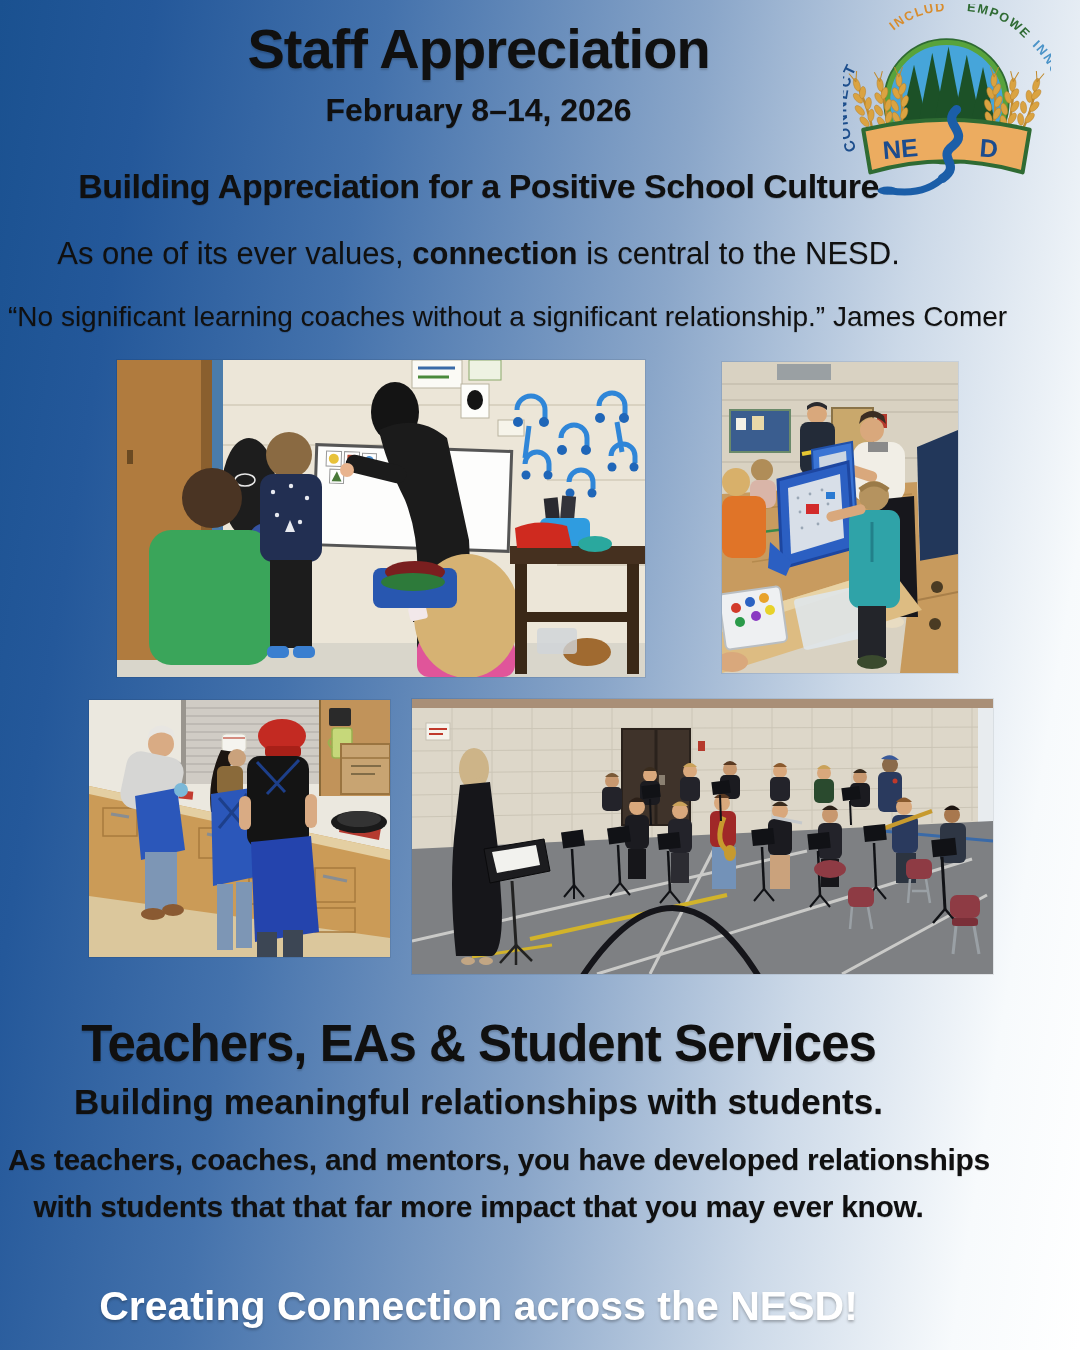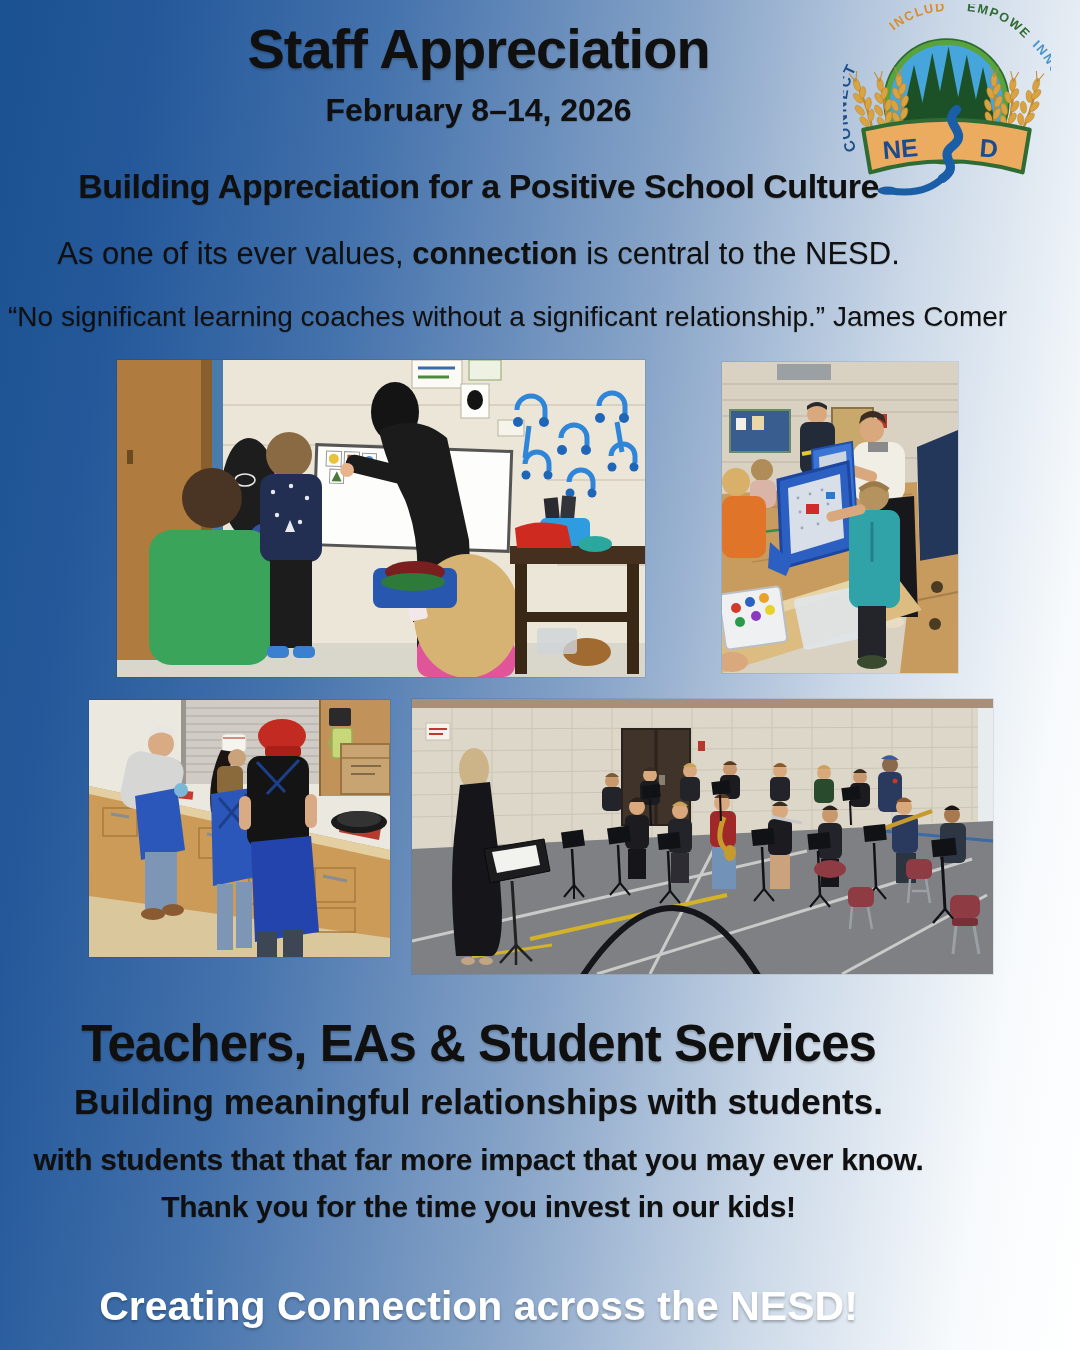--- a/index.html
+++ b/index.html
@@ -638,16 +638,16 @@
       <g>
           <ellipse cx="418" cy="170" rx="16" ry="9" fill="#8e3b44"></ellipse>
         </g>
     </g>
   </svg>
 </div>
 
 <div class="abs ctr heading">Teachers, EAs &amp; Student Services</div>
 <div class="abs ctr subheading">Building meaningful relationships with students.</div>
 <div class="abs ctr para">
+  <div>As teachers, coaches, and mentors, you have developed relationships</div>
   <div>with students that that far more impact that you may ever know.</div>
-  <div>Thank you for the time you invest in our kids!</div>
 </div>
 <div class="abs ctr footer">Creating Connection across the NESD!</div>
 
 </body></html>

